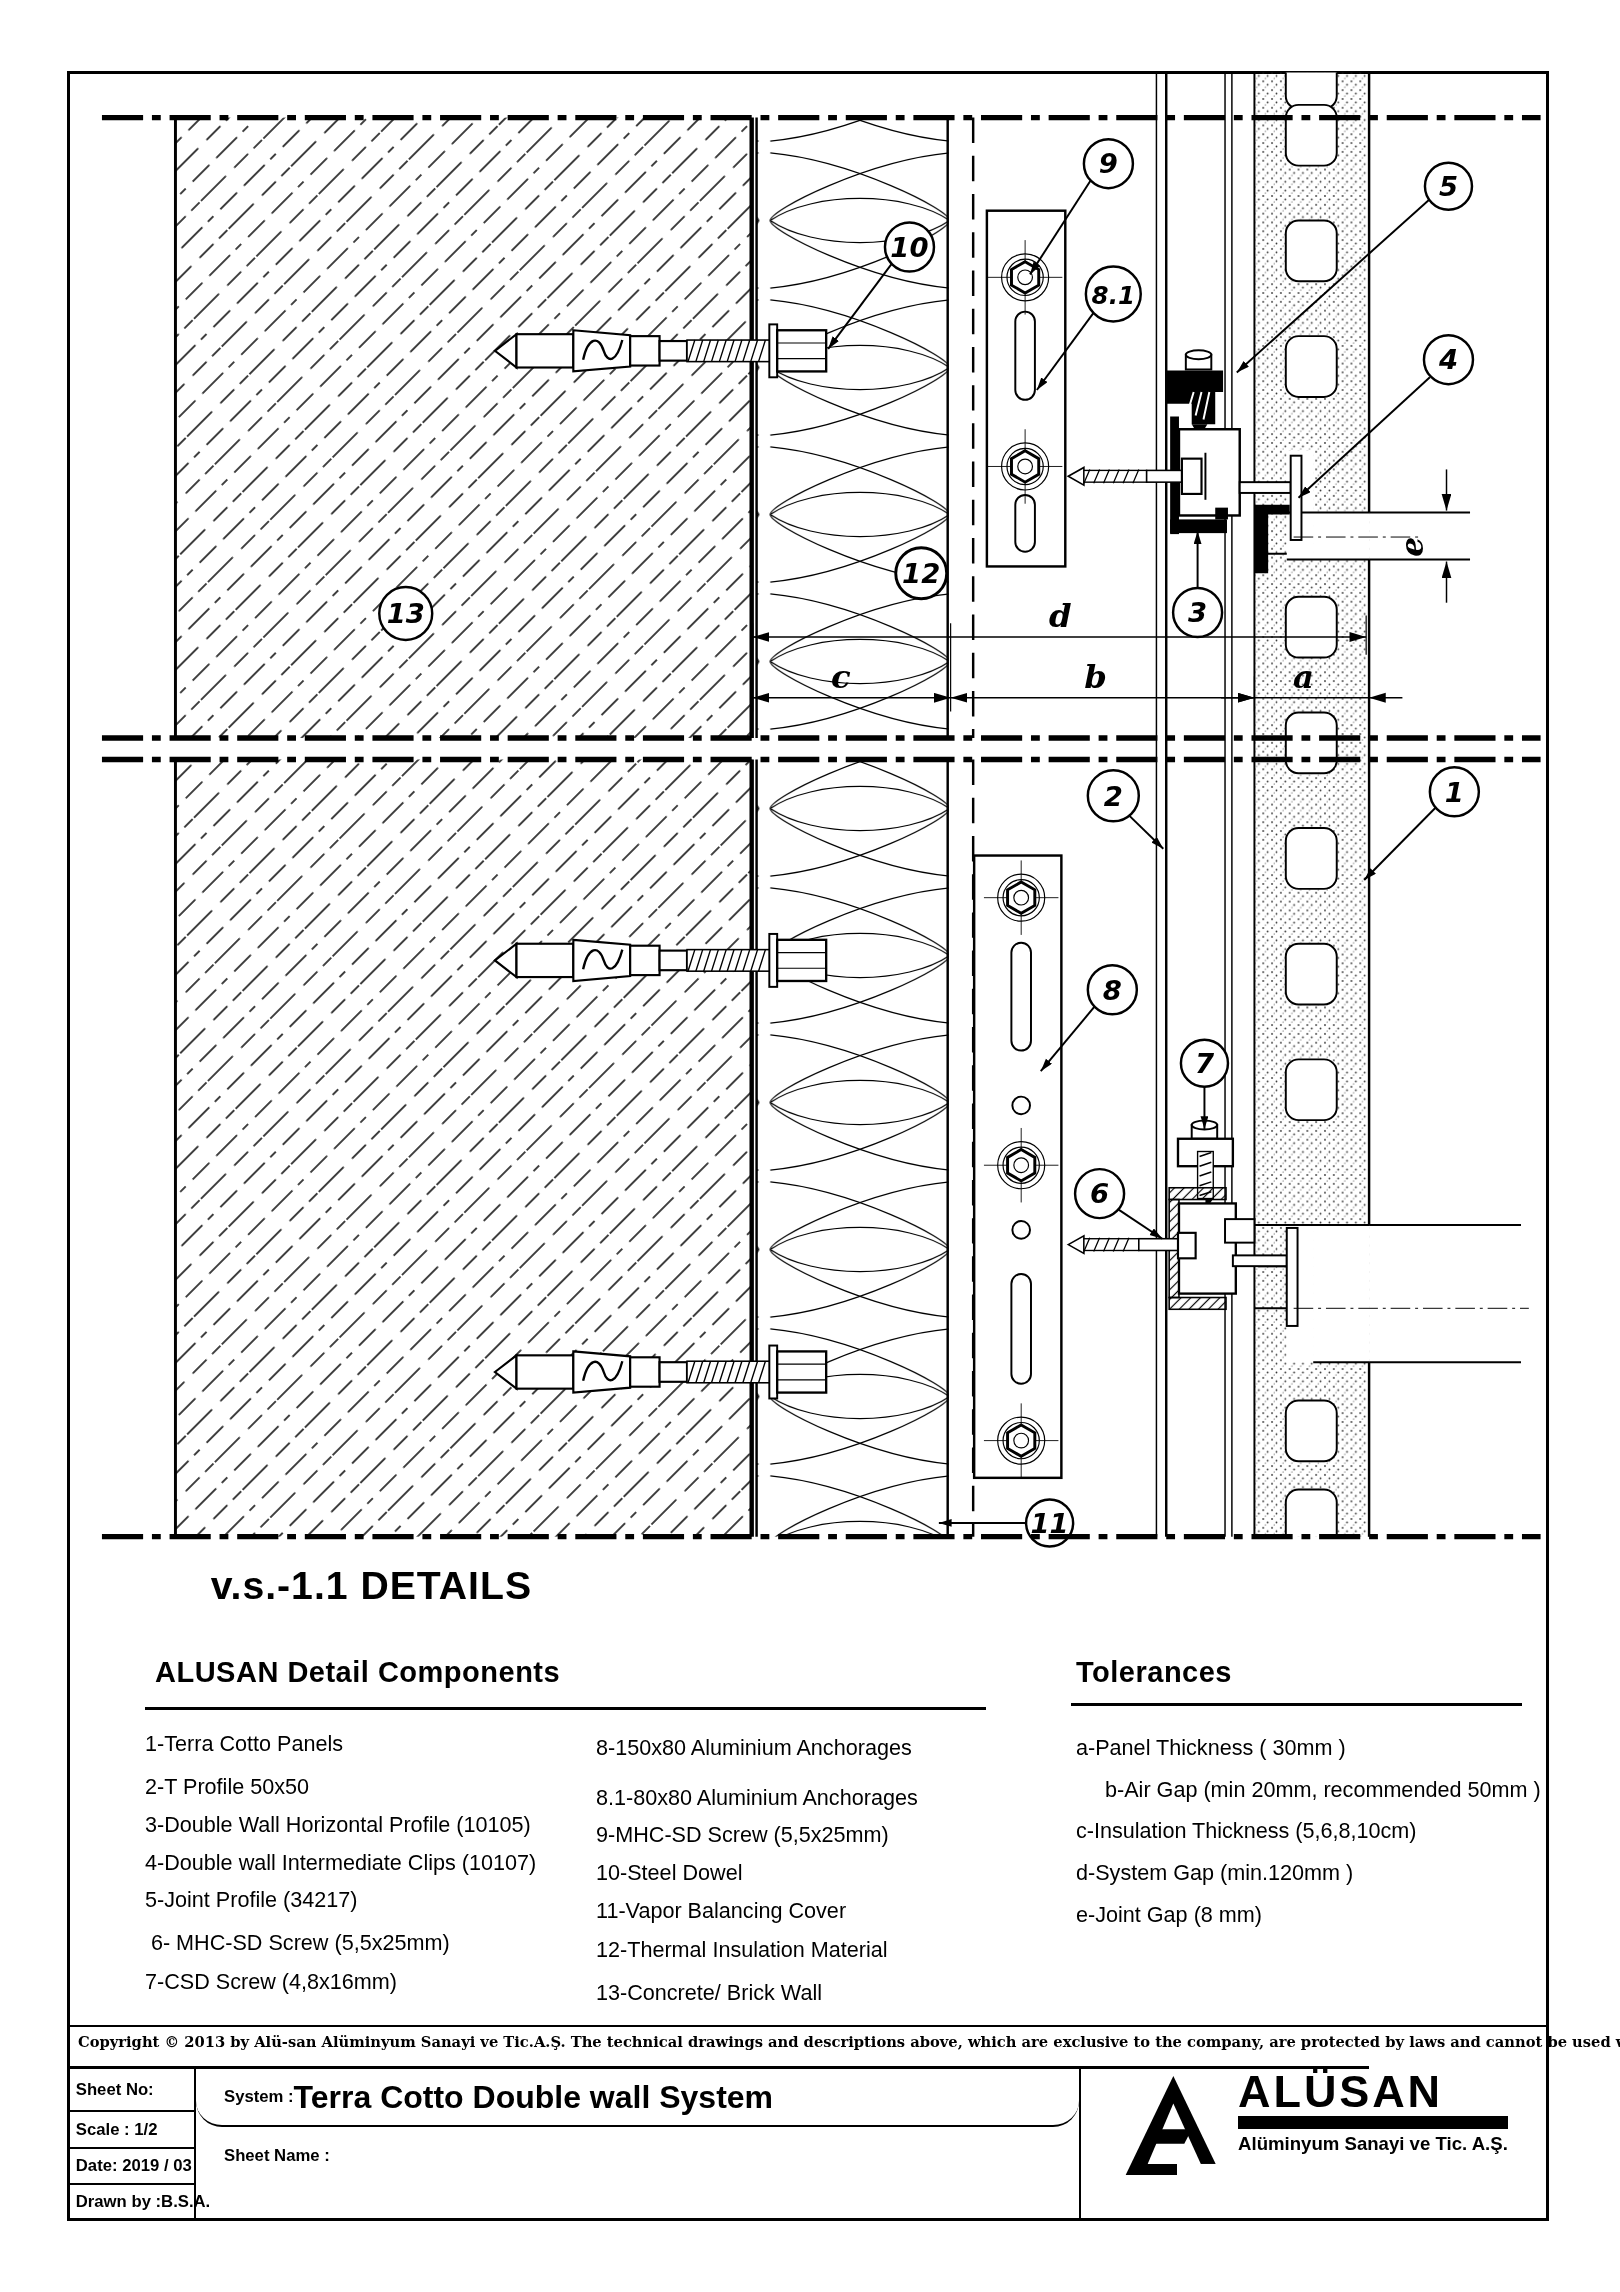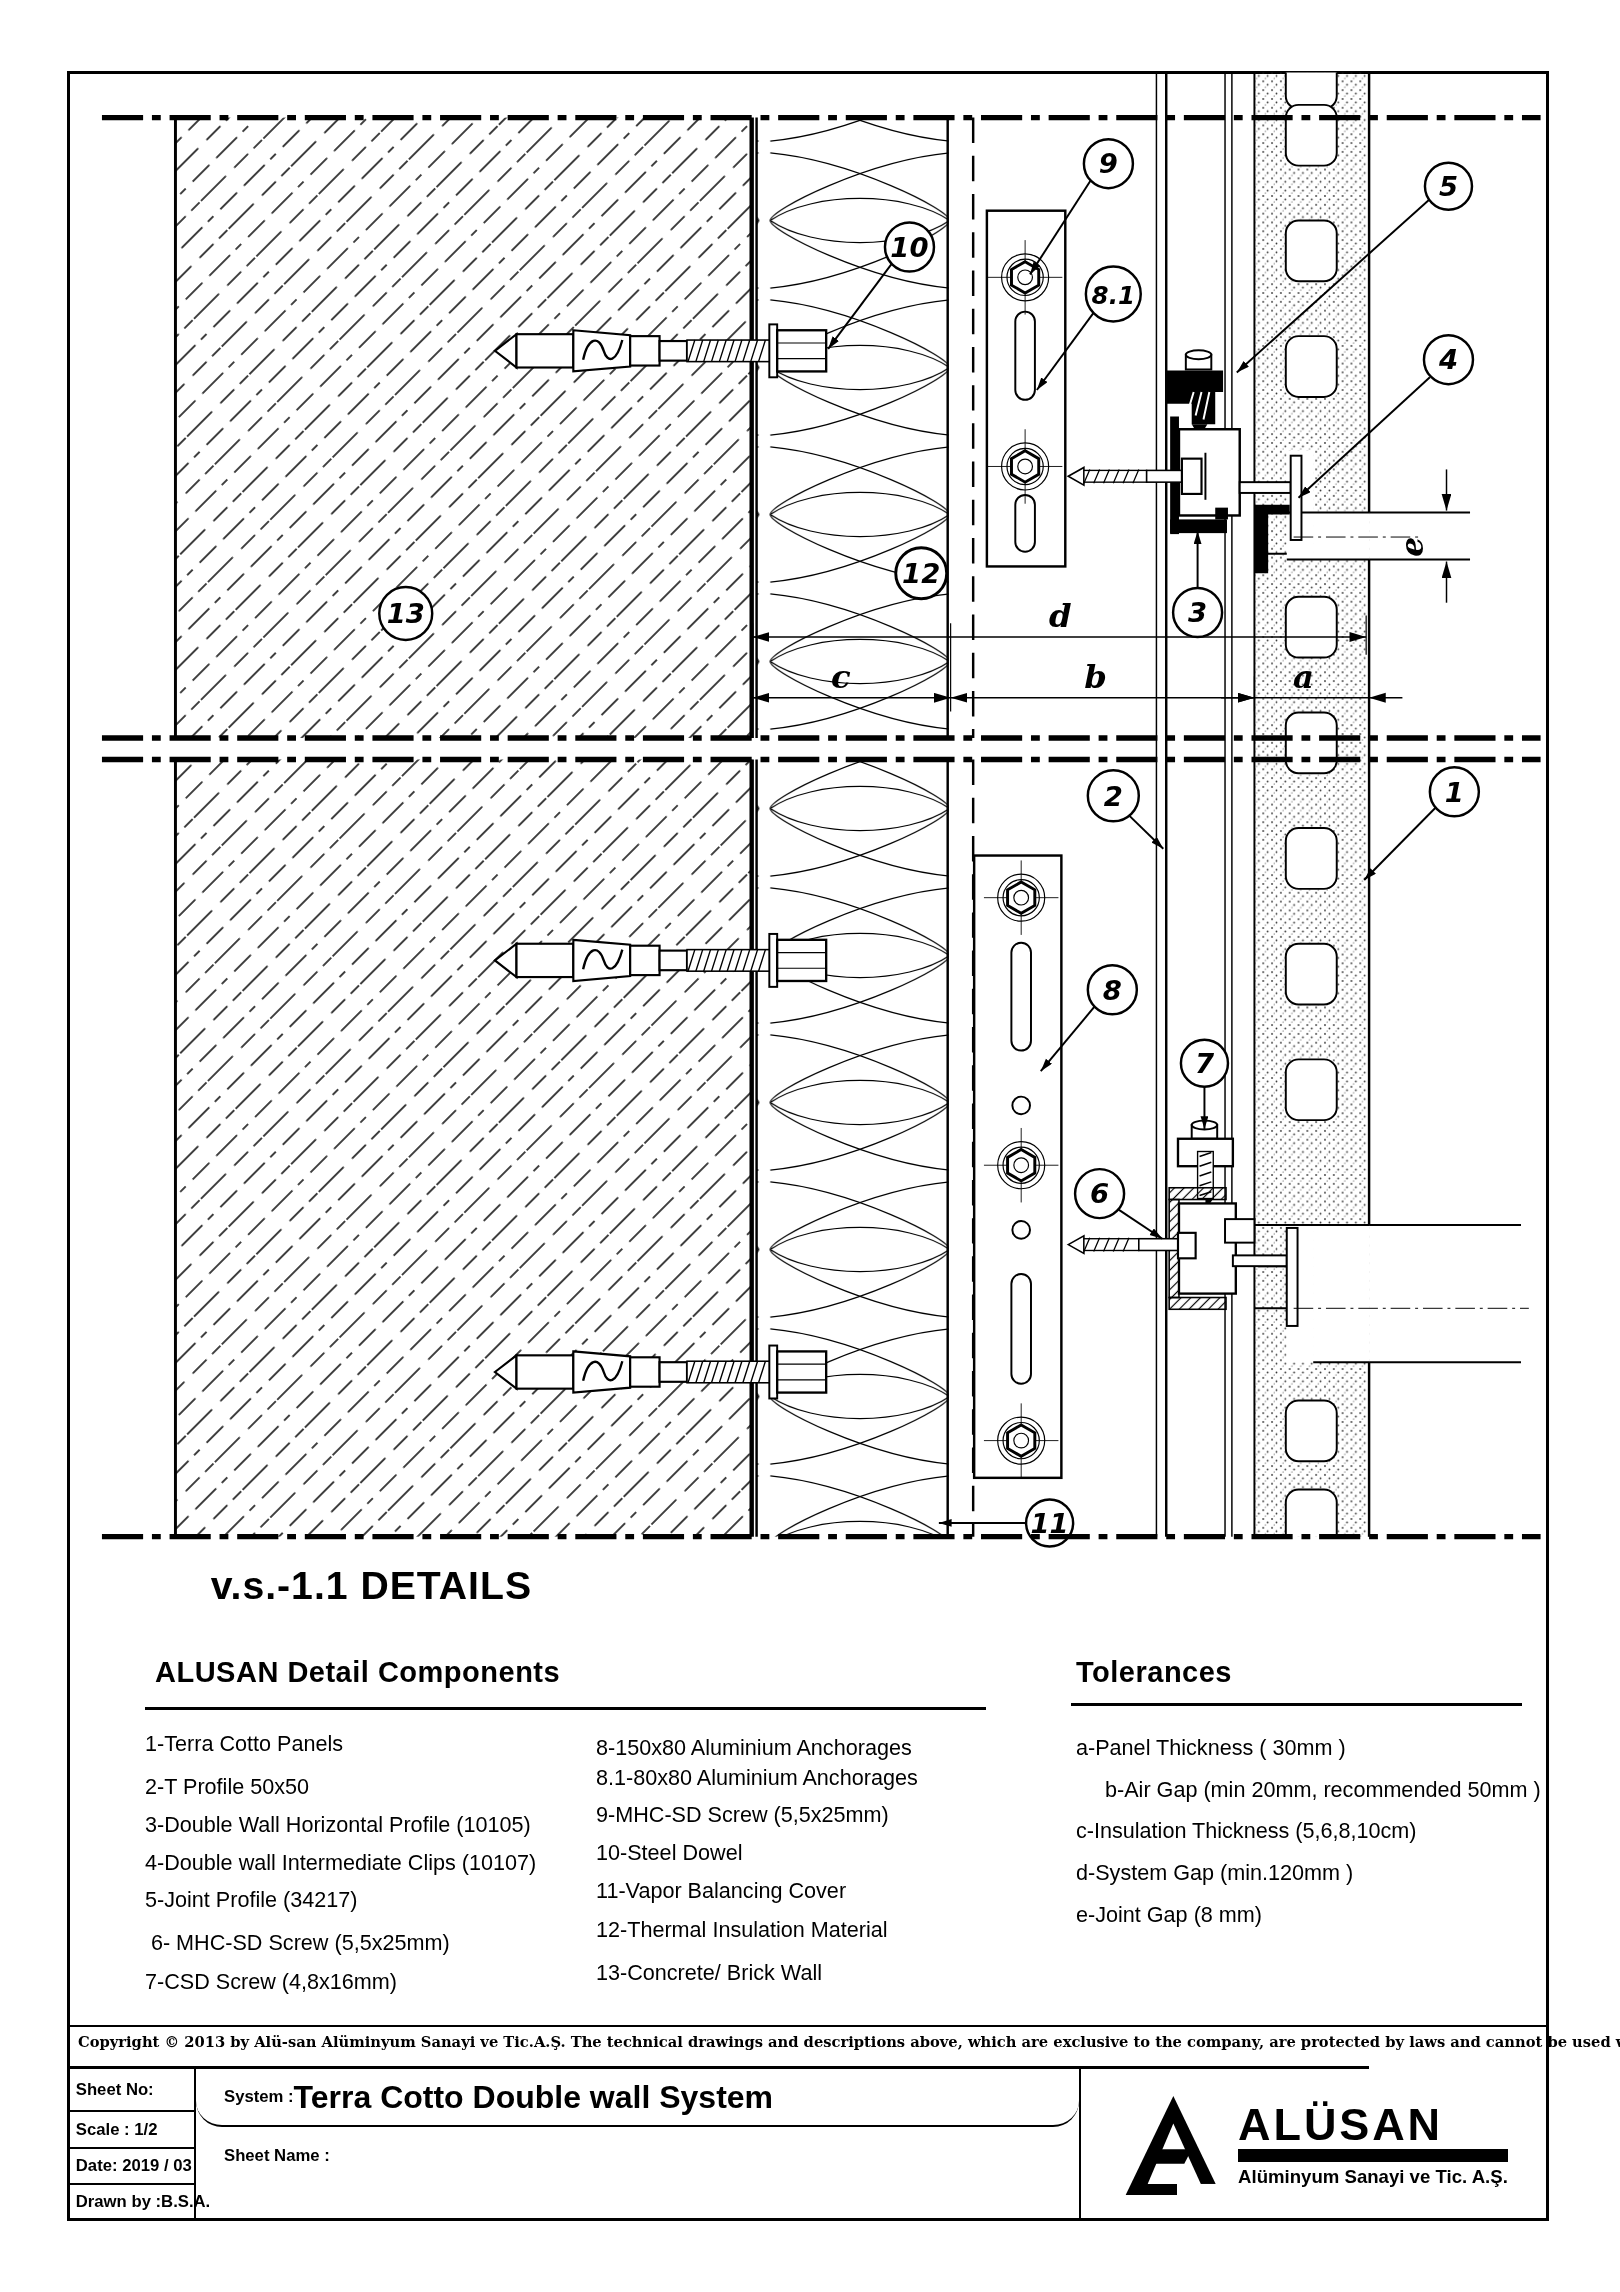--- a/index.html
+++ b/index.html
@@ -16,21 +16,21 @@
   .tb *{box-sizing:border-box;}
   .tb-left{position:absolute;left:0;top:0;width:129px;height:100%;border-right:2.9px solid #000;}
   .tb-left .r{border-bottom:2px solid #000;display:flex;align-items:center;padding-left:8.8px;font-size:16.7px;font-weight:bold;white-space:nowrap;}
   .tb-left .r:last-child{border-bottom:none;}
   .tb-mid{position:absolute;left:129px;top:0;width:885px;height:100%;border-right:2.9px solid #000;}
   .tb-mid .row{display:flex;align-items:center;border-bottom:2.9px solid #000;padding-left:28px;border-radius:26px;}
   .tb-mid .row:last-child{border-bottom:none;}
   .lbl{font-size:16.7px;font-weight:bold;white-space:nowrap;}
   .big{flex:1;text-align:left;font-size:32px;font-weight:bold;white-space:nowrap;}
   .contact{font-size:18.6px;font-weight:bold;white-space:pre;}
-  .tb-logo{position:absolute;left:1014px;top:0;width:468px;height:100%;display:flex;align-items:center;justify-content:center;gap:5.9px;}
+  .tb-logo{position:absolute;left:1014px;top:0;width:468px;height:100%;display:flex;justify-content:center;gap:5.9px;}
   .logotxt{display:flex;flex-direction:column;align-items:stretch;}
   .logoname{font-size:45px;font-weight:900;letter-spacing:2.9px;line-height:1;}
   .logobar{height:12.7px;background:#000;margin-top:2px;}
   .logosub{font-size:18.6px;font-weight:bold;margin-top:3.9px;white-space:nowrap;}
 </style>
 </head>
 <body>
 
 <div class="page">
   <div class="frame"></div>
@@ -324,21 +324,21 @@
     <div class="it" style="margin-bottom:16.7px;">1-Terra Cotto Panels</div>
     <div class="it" style="margin-bottom:12.7px;">2-T Profile 50x50</div>
     <div class="it" style="margin-bottom:11.8px;">3-Double Wall Horizontal Profile (10105)</div>
     <div class="it" style="margin-bottom:10.8px;">4-Double wall Intermediate Clips (10107)</div>
     <div class="it" style="margin-bottom:16.7px;">5-Joint Profile (34217)</div>
     <div class="it" style="margin-bottom:13.7px;margin-left:5.9px;">6- MHC-SD Screw (5,5x25mm)</div>
     <div class="it">7-CSD Screw (4,8x16mm)</div>
   </div>
 
   <div class="list" style="left:596px;top:1735px;">
-    <div class="it" style="margin-bottom:4px;">8-150x80 Aluminium Anchorages</div>
+    <div class="it" style="margin-bottom:24px;">8-150x80 Aluminium Anchorages</div>
     <div class="it" style="margin-bottom:10.8px;">8.1-80x80 Aluminium Anchorages</div>
     <div class="it" style="margin-bottom:11.8px;">9-MHC-SD Screw (5,5x25mm)</div>
     <div class="it" style="margin-bottom:12.7px;">10-Steel Dowel</div>
     <div class="it" style="margin-bottom:12.7px;">11-Vapor Balancing Cover</div>
     <div class="it" style="margin-bottom:16.7px;">12-Thermal Insulation Material</div>
     <div class="it">13-Concrete/ Brick Wall</div>
   </div>
 
   <div class="hdr" style="left:1076px;top:1656px;">Tolerances</div>
   <div class="hrule" style="left:1071px;top:1703px;width:451px;"></div>

